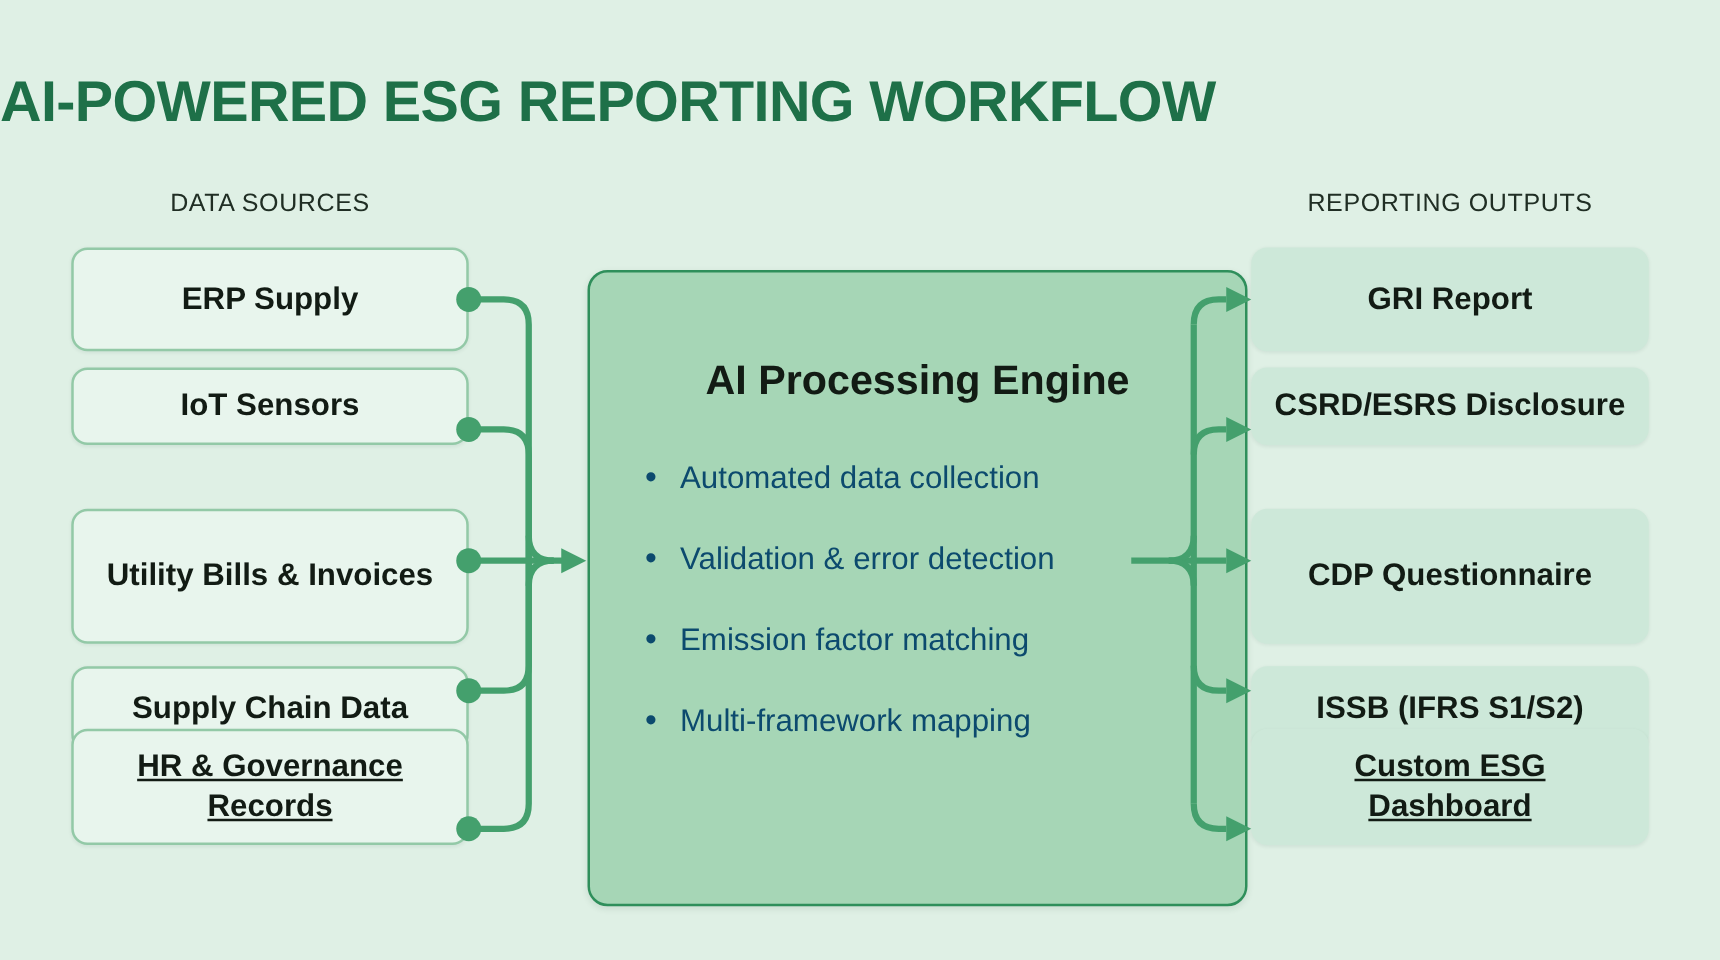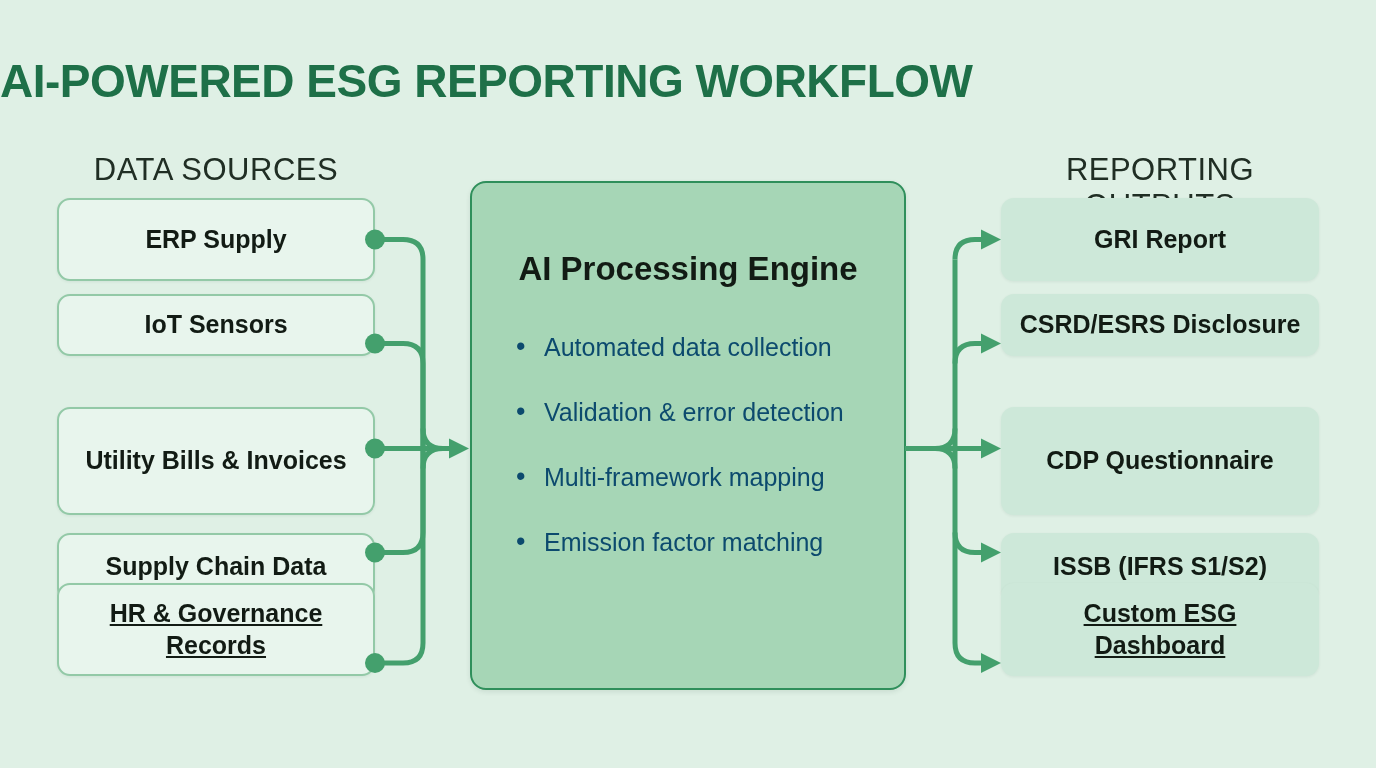--- a/index.html
+++ b/index.html
@@ -23,21 +23,21 @@
   }
   .title{
     position:absolute;left:0;top:54px;width:1376px;
     text-align:left;
     font-size:46px;font-weight:800;letter-spacing:-0.5px;
     color:var(--title);
   }
   .col-header{
     position:absolute;top:152px;
     text-align:center;
-    font-size:31px;font-weight:400;letter-spacing:0.5px;
+    font-size:20px;font-weight:400;letter-spacing:0.5px;
     color:var(--header-text);
   }
   .col-header.left{left:57px;width:318px;}
   .col-header.right{left:1001px;width:318px;}
 
   .node{
     position:absolute;width:318px;
     display:flex;align-items:center;justify-content:center;
     text-align:center;
     font-size:25px;font-weight:700;color:var(--box-text);
@@ -47,21 +47,21 @@
   }
   .source{left:57px;background:var(--source-fill);border:2px solid var(--source-border);}
   .output{left:1001px;background:var(--output-fill);}
   .r1{top:198px;height:83px;}
   .r2{top:294px;height:62px;}
   .r3{top:407px;height:108px;}
   .r4{top:511px;height:68px;margin-top:22px;}
   .r5{top:583px;height:93px;text-decoration:underline;}
 
   .engine{
-    position:absolute;left:470px;top:181px;width:436px;height:509px;
+    position:absolute;left:470px;top:216px;width:528px;height:509px;
     background:var(--engine-fill);
     border:2.5px solid var(--engine-border);
     border-radius:16px;
     box-shadow:0 2px 5px rgba(20,60,40,0.10);
     padding:64px 42px 0 42px;
   }
   .engine-title{
     text-align:center;
     font-size:33px;font-weight:700;color:var(--box-text);
     line-height:44px;
@@ -111,22 +111,22 @@
 <div class="node source r5">
   <span>HR &amp; Governance
 Records</span>
 </div>
 
 <div class="engine">
   <div class="engine-title">AI Processing Engine</div>
   <ul class="engine-bullets">
     <li>Automated data collection</li>
     <li>Validation &amp; error detection</li>
+    <li>Emission factor matching</li>
     <li>Multi-framework mapping</li>
-    <li>Emission factor matching</li>
   </ul>
 </div>
 
 <div class="node output r1">
   <span>GRI Report</span>
 </div>
 <div class="node output r2">
   <span>CSRD/ESRS Disclosure</span>
 </div>
 <div class="node output r3">

